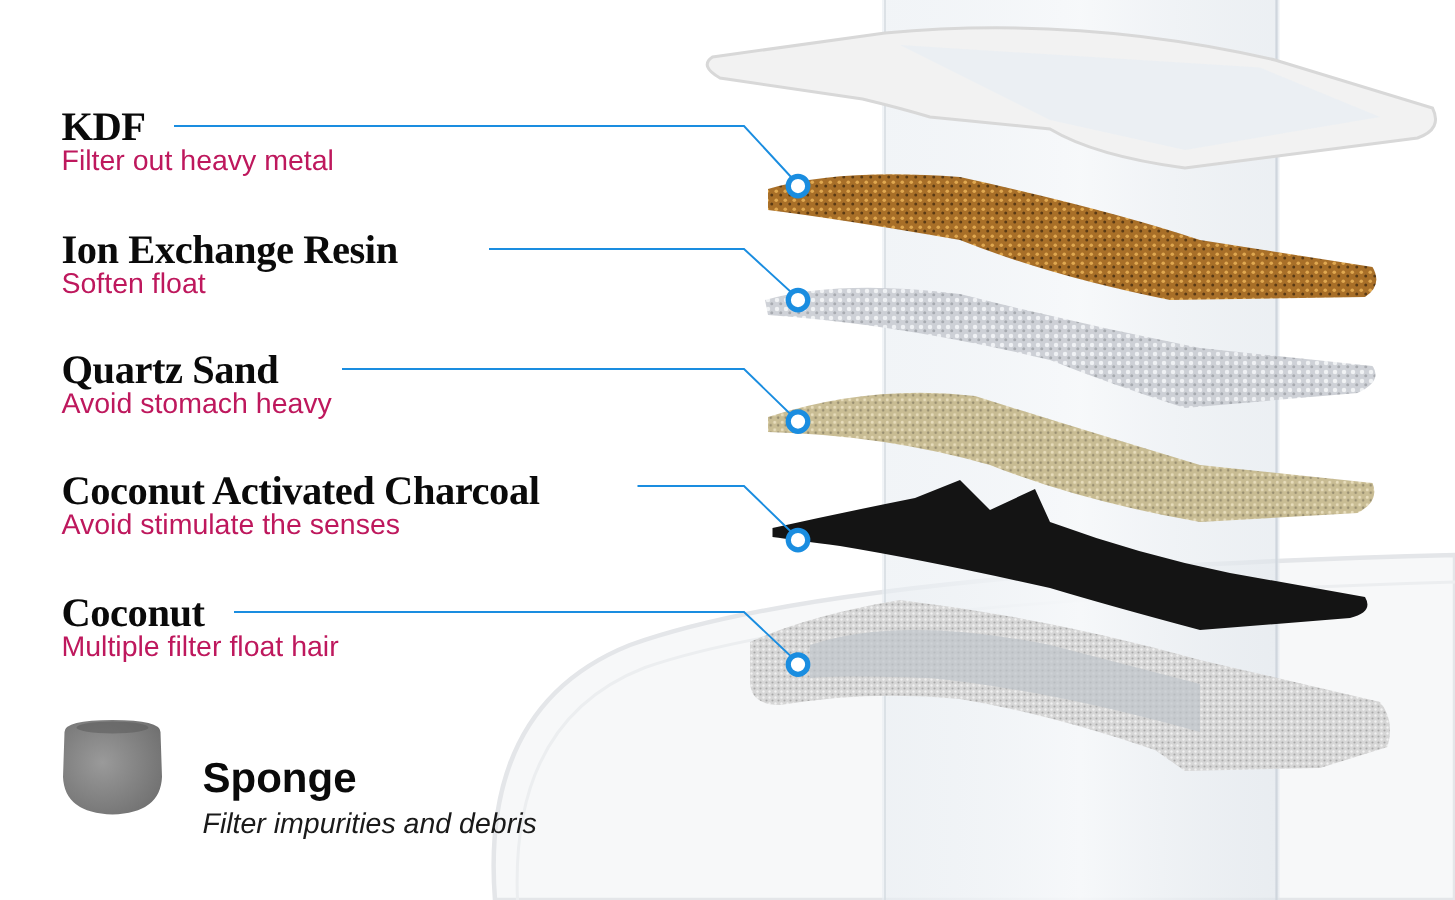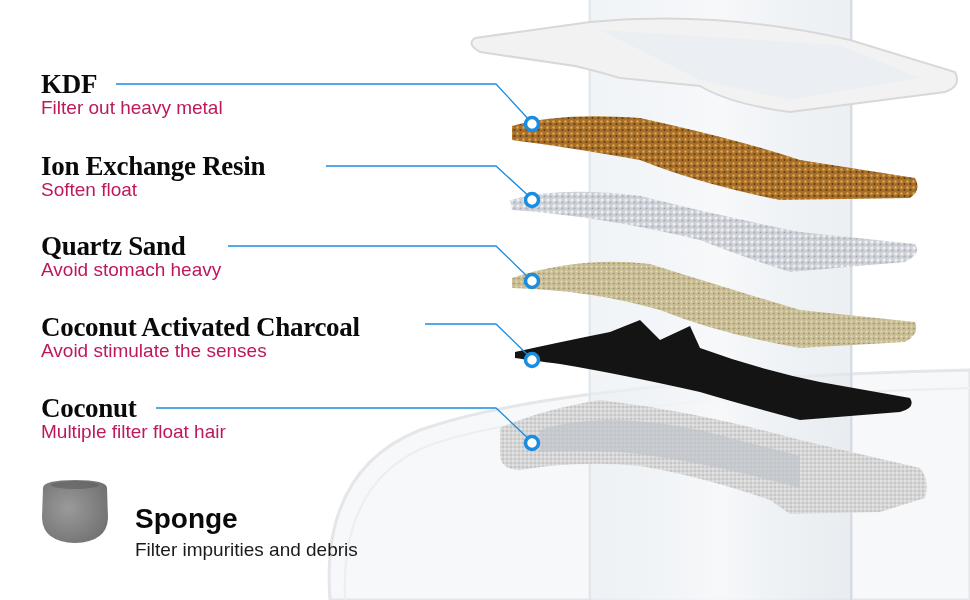--- a/index.html
+++ b/index.html
@@ -8,21 +8,21 @@
 
   .label { position: absolute; left: 41px; }
   .label .title { font-weight: bold; font-size: 27px; line-height: 28px; color: #0a0a0a; letter-spacing: -0.3px; white-space: nowrap; font-family: Liberation Serif, serif; }
   .label .desc { font-size: 19px; line-height: 20px; color: #be185d; white-space: nowrap; }
 
   svg.overlay { position: absolute; left: 0; top: 0; width: 970px; height: 600px; }
 
   .sponge-icon { position: absolute; left: 39px; top: 478px; width: 72px; height: 66px; }
   .sponge-label { position: absolute; left: 135px; top: 489px; margin-top: 15px; }
   .sponge-label .title { font-weight: bold; font-size: 28px; line-height: 30px; color: #0a0a0a; }
-  .sponge-label .desc { font-size: 19px; line-height: 24px; color: #1a1a1a; margin-top: 4px; }
+  .sponge-label .desc { font-size: 19px; line-height: 24px; color: #1a1a1a; margin-top: 4px; font-style: italic; }
 </style>
 </head>
 <body>
 
 <svg class="overlay" viewBox="0 0 970 600">
   <defs>
     <linearGradient id="waterGrad" x1="0" y1="0" x2="1" y2="0">
       <stop offset="0" stop-color="#e8edf2" stop-opacity="0.6"></stop>
       <stop offset="0.5" stop-color="#f6f8fa" stop-opacity="0.9"></stop>
       <stop offset="1" stop-color="#dfe5eb" stop-opacity="0.6"></stop>

